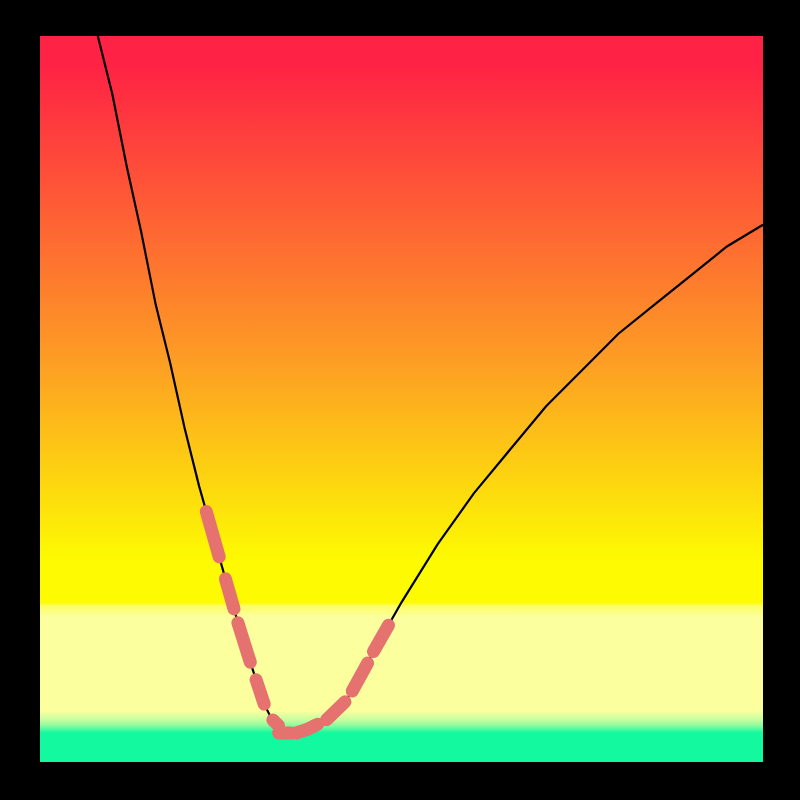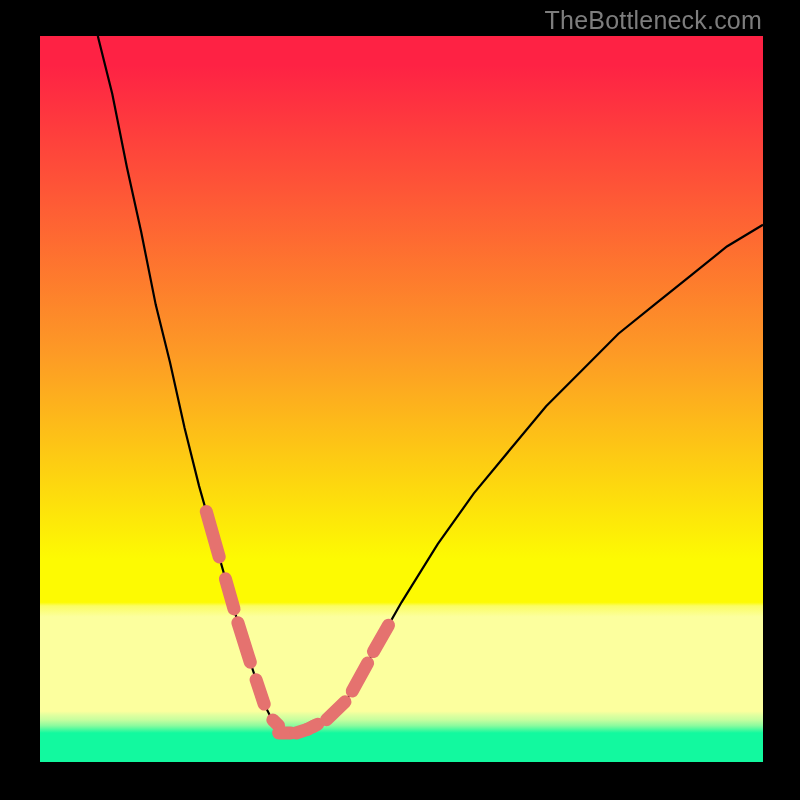--- a/index.html
+++ b/index.html
@@ -61,21 +61,20 @@
     fill: none;
     stroke: #e5726f;
     stroke-width: 13;
     stroke-linecap: round;
   }
 </style>
 </head>
 <body>
 
 <div class="container">
-  <div class="watermark">TheBottleneck.com</div>
   <div class="plot-area"></div>
 
   <svg class="curves" viewBox="0 0 723 726">
     <path id="leftPath" class="curve-main" d="M57.8 0.0 L72.3 58.1 L86.8 130.7 L101.2 196.0 L115.7 268.6 L130.1 326.7 L144.6 392.0 L159.1 450.1 L173.5 500.9 L188.0 551.8 L202.4 602.6 L216.9 646.1 L224.1 667.9 L231.4 682.4 L238.6 689.7 L245.8 697.0 "></path>
     <path id="rightPath" class="curve-main" d="M245.8 697.0 L260.3 697.0 L274.7 689.7 L289.2 682.4 L303.7 667.9 L318.1 646.1 L332.6 617.1 L361.5 566.3 L397.7 508.2 L433.8 457.4 L469.9 413.8 L506.1 370.3 L542.3 334.0 L578.4 297.7 L614.5 268.6 L650.7 239.6 L686.9 210.5 L723.0 188.8 "></path>
     <g id="segGroup">
         <line x1="166.3" y1="475.5" x2="179.2" y2="520.9" class="seg"></line>
         <line x1="185.4" y1="542.8" x2="194.0" y2="572.9" class="seg"></line>
         <line x1="197.9" y1="586.7" x2="210.3" y2="626.2" class="seg"></line>
         <line x1="216.1" y1="643.7" x2="224.2" y2="668.1" class="seg"></line>

